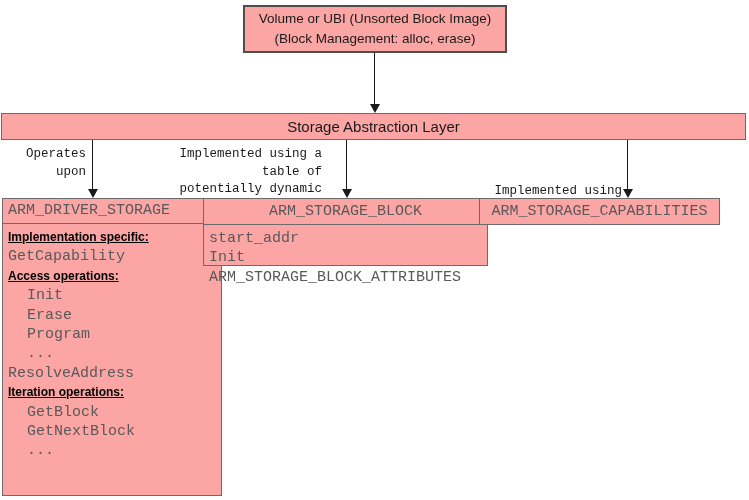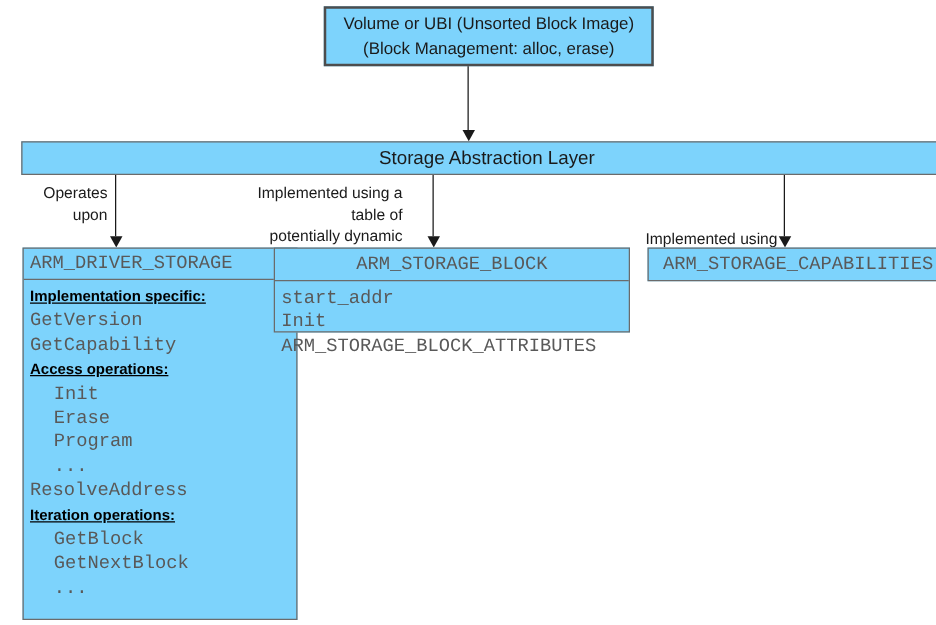--- a/index.html
+++ b/index.html
@@ -7,23 +7,22 @@
     position: relative;
     width: 749px;
     height: 500px;
     background: #ffffff;
     font-family: "Liberation Sans", sans-serif;
     overflow: hidden;
   }
   .box {
     position: absolute;
     box-sizing: border-box;
-    background: #7dd3fc;
+    background: #fca5a5;
     border: 1px solid #6b6b6b;
-    margin-left: 16px;
   }
   
   .top-box {
     left: 243px; top: 5px; width: 264px; height: 48px;
     border: 2px solid #4d4d4d;
     display: flex; flex-direction: column; justify-content: center;
     text-align: center;
     font-size: 13.5px; line-height: 20px; color: #1a1a1a;
   }
   
@@ -38,37 +37,37 @@
     position: absolute; width: 0; height: 0;
     border-left: 5px solid transparent;
     border-right: 5px solid transparent;
     border-top: 9px solid #1a1a1a;
   }
   
   .edge-label {
     position: absolute;
     top: 146px;
     text-align: right;
-    font-size: 12.5px; line-height: 17.5px; color: #1a1a1a;
+    font-size: 12.5px; line-height: 17.5px; color: #1a1a1a; font-family: Liberation Mono, monospace;
   }
   .edge-label div { white-space: nowrap; }
   
   .class-title {
     font-family: "Liberation Mono", monospace;
     font-size: 15px;
     color: #595959;
     white-space: pre;
     border-bottom: 1px solid #6b6b6b;
     box-sizing: border-box;
   }
   .driver-box { left: 2px; top: 198px; width: 220px; height: 298px; }
   .driver-box .class-title { height: 25px; line-height: 24px; padding-left: 5px; }
   .block-box { left: 203px; top: 198px; width: 285px; height: 68px; }
   .block-box .class-title { height: 26px; line-height: 25px; text-align: center; }
-  .caps-box { left: 502px; top: 198px; width: 241px; height: 27px; }
+  .caps-box { left: 479px; top: 198px; width: 241px; height: 27px; }
   .caps-title {
     font-family: "Liberation Mono", monospace;
     font-size: 15px; color: #595959;
     text-align: center; line-height: 25px; white-space: pre;
   }
   .class-body { padding: 4px 0 0 5px; }
   .line { height: 19.4px; line-height: 19.4px; white-space: pre; }
   .heading {
     font-family: "Liberation Sans", sans-serif;
     font-weight: bold; font-size: 12px; color: #000000; text-decoration: underline;
@@ -124,21 +123,20 @@
   </div>
   <div class="edge-label" style="right:127px;margin-top:37px;">
     <div>Implemented using</div>
     <div>single</div>
   </div>
 
   <div class="box driver-box">
     <div class="class-title">ARM_DRIVER_STORAGE</div>
     <div class="class-body">
       <div class="line heading">Implementation specific:</div>
-      <div class="line code">GetVersion</div>
       <div class="line code">GetCapability</div>
       <div class="line heading">Access operations:</div>
       <div class="line code indent">Init</div>
       <div class="line code indent">Erase</div>
       <div class="line code indent">Program</div>
       <div class="line code indent">...</div>
       <div class="line code">ResolveAddress</div>
       <div class="line heading">Iteration operations:</div>
       <div class="line code indent">GetBlock</div>
       <div class="line code indent">GetNextBlock</div>

